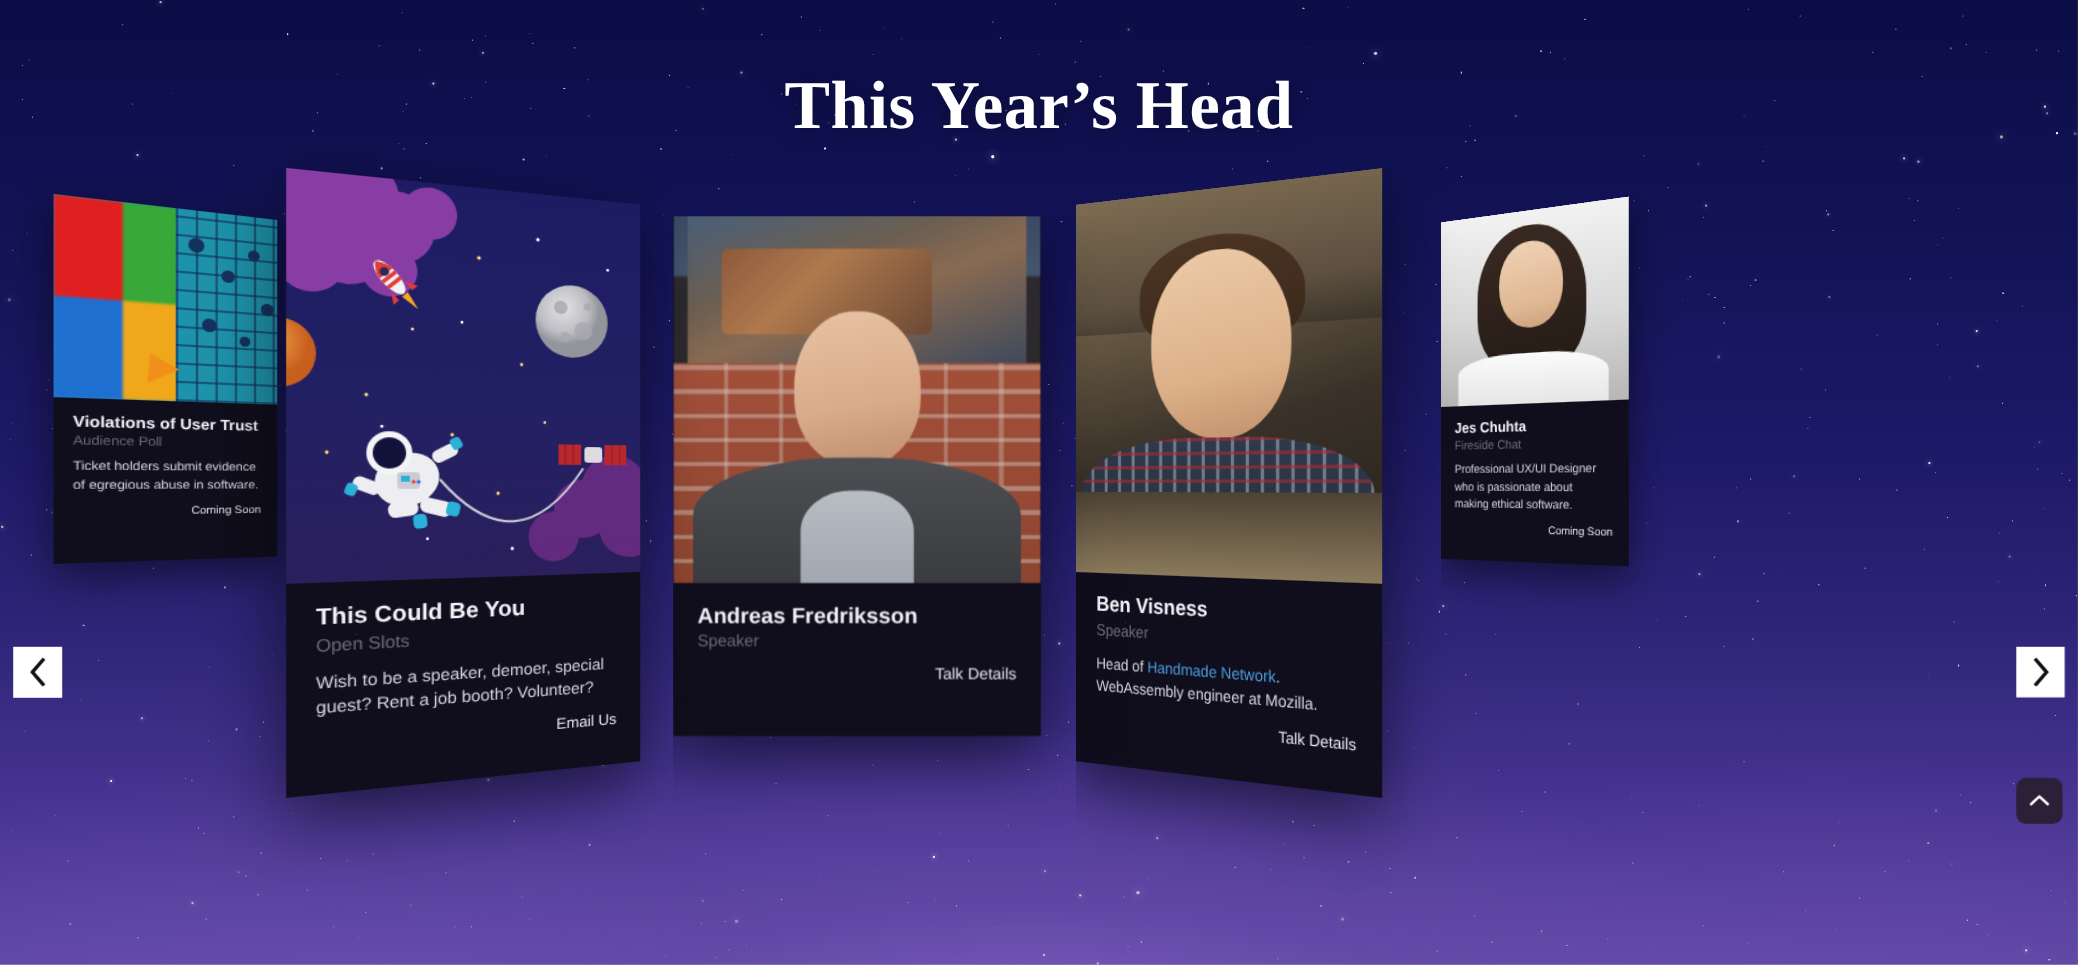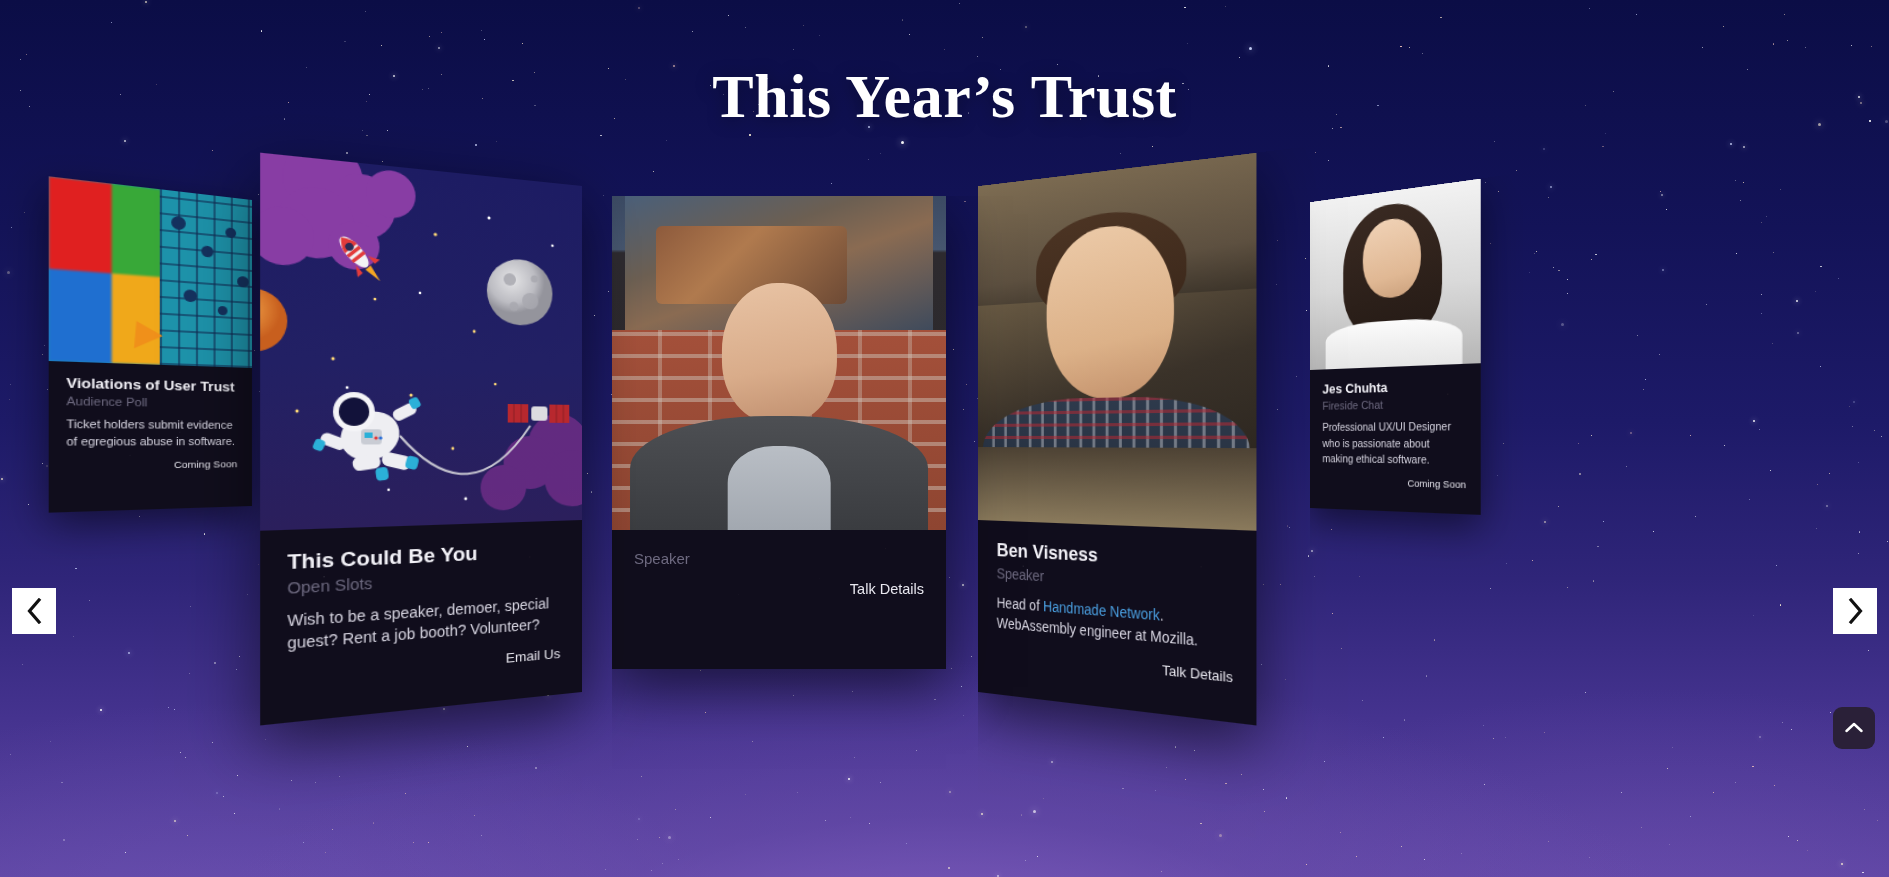--- a/index.html
+++ b/index.html
@@ -969,21 +969,21 @@
     <span class="star" style="left:965.7px;top:383.7px;width:1px;height:1px;opacity:0.60;background:#ffd0c0;"></span>
     <span class="star" style="left:216.4px;top:791.6px;width:2px;height:2px;opacity:0.32;background:#cfd9ff;box-shadow:0 0 5.2px #cfd9ff;"></span>
     <span class="star" style="left:63.4px;top:839.2px;width:1.4px;height:1.4px;opacity:0.31;background:#ffffff;"></span>
     <span class="star" style="left:1097.8px;top:75.2px;width:1.4px;height:1.4px;opacity:0.64;background:#ffffff;"></span>
     <span class="star" style="left:1797.2px;top:839.6px;width:1px;height:1px;opacity:0.84;background:#fff3d6;"></span>
     <span class="star" style="left:1433.7px;top:639.4px;width:1.4px;height:1.4px;opacity:0.53;background:#ffe7c9;"></span>
     <span class="star" style="left:795.4px;top:238.3px;width:1px;height:1px;opacity:0.55;background:#ffffff;"></span>
     <span class="star" style="left:841.9px;top:233.0px;width:1px;height:1px;opacity:0.70;background:#ffffff;"></span>
   </div>
 
-<h1 class="page-title">This Year’s Trust</h1>
+<h1 class="page-title">This Year’s Head</h1>
 
 <div class="carousel">
 
   <div class="card card--far-left">
     <div class="card-media">
       <div class="photo photo-violations">
         <div class="pv-quad"></div>
         <div class="pv-icons">
           <span class="pv-dot" style="left:12%;top:14%;width:13px;height:13px;"></span>
           <span class="pv-dot" style="left:44%;top:30%;width:11px;height:11px;"></span>
@@ -1135,20 +1135,21 @@
         <div class="pa-painting"></div>
         <div class="pa-brick"></div>
         <div class="pa-person">
           <div class="pa-head"></div>
           <div class="pa-shoulders"></div>
           <div class="pa-shirt"></div>
         </div>
       </div>
     </div>
     <div class="card-body">
+      <div class="card-name">Andreas Fredriksson</div>
       <div class="card-role">Speaker</div>
       <div class="card-cta">Talk Details</div>
     </div>
   </div>
 
   <div class="card card--near-right">
     <div class="card-media">
       <div class="photo photo-ben">
         <div class="pb-rock-top"></div>
         <div class="pb-hair"></div>

